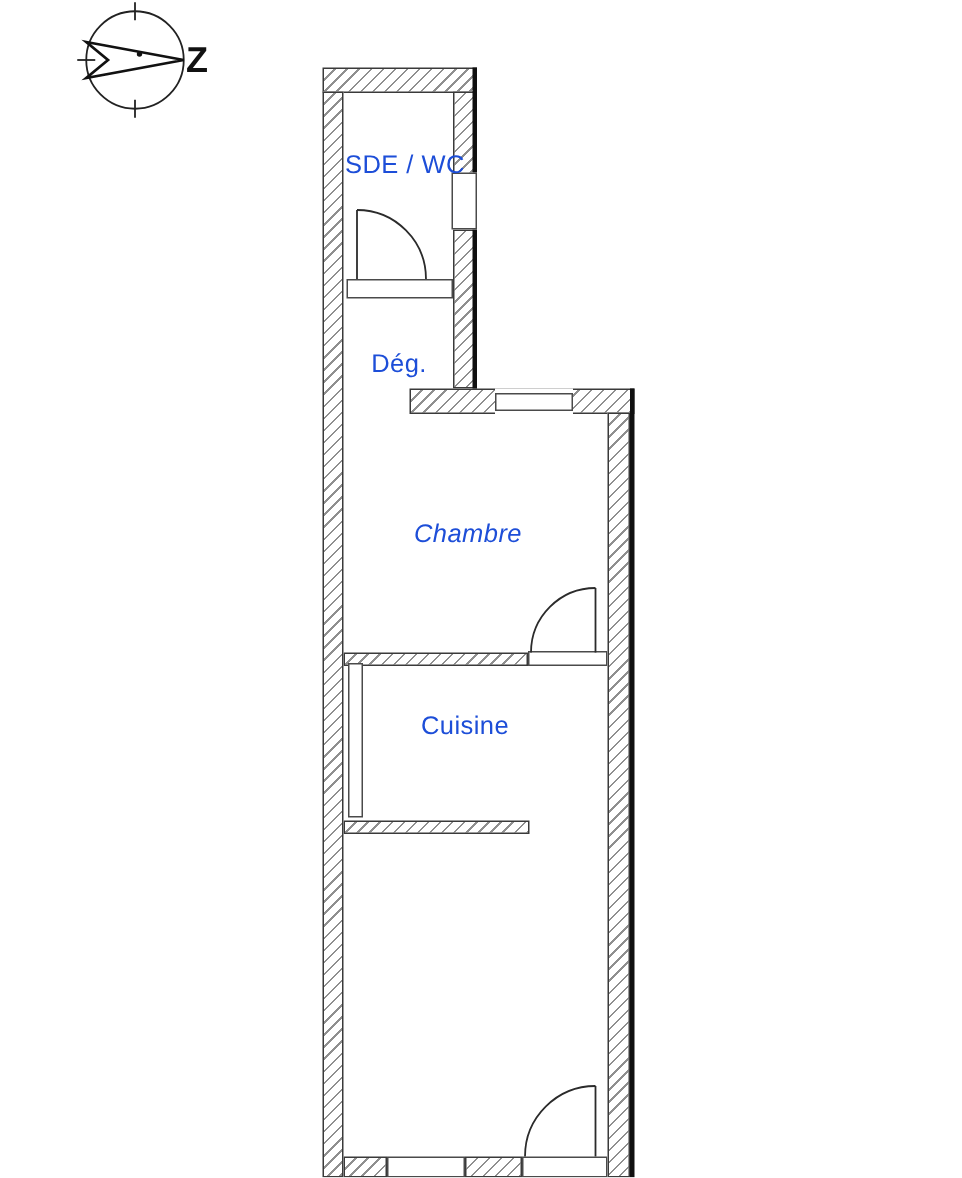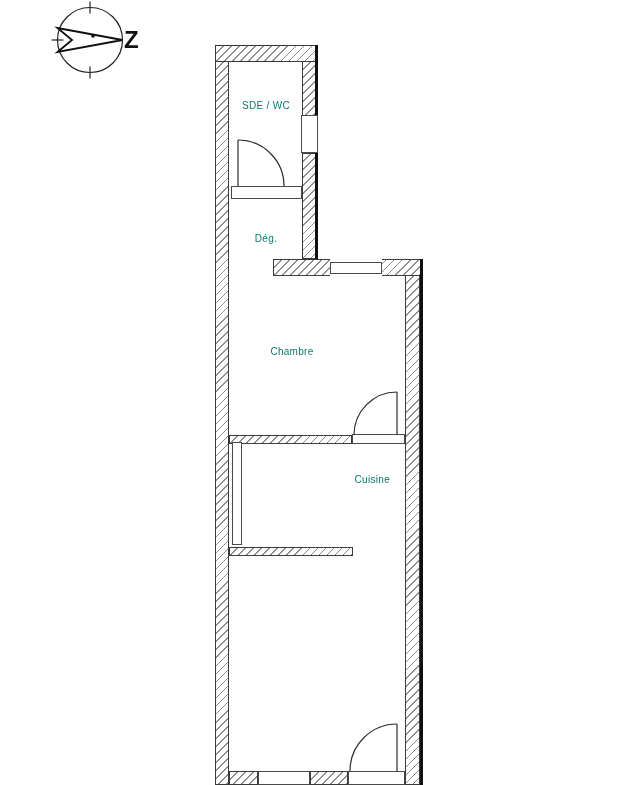--- a/index.html
+++ b/index.html
@@ -32,23 +32,23 @@
     border:1px solid #4a4a4a;
     z-index:3;
   }
   .eraser{
     position:absolute;
     background:#ffffff;
     z-index:3;
   }
   .room-label{
     position:absolute;
-    font-size:10px;
+    font-size:17px;
     letter-spacing:0.3px;
-    color:#0f766e;
+    color:#1d4ed8;
     text-align:center;
     white-space:nowrap;
     z-index:5;
   }
   #doors-overlay{
     position:absolute;
     left:0;top:0;
     z-index:4;
     pointer-events:none;
   }
@@ -106,16 +106,16 @@
       <path d="M397,392 A43,43 0 0 0 354,435"></path>
     </g>
     <g fill="none" stroke="#2b2b2b" stroke-width="1.2">
       <path d="M397,724 L397,771"></path>
       <path d="M397,724 A47,47 0 0 0 350,771"></path>
     </g>
   </svg>
 
   <div class="room-label" style="left:230px;top:100px;width:72px;">SDE / WC</div>
   <div class="room-label" style="left:230px;top:217px;width:72px;margin-top:16px;">Dég.</div>
-  <div class="room-label" style="left:212px;top:346px;width:160px;">Chambre</div>
-  <div class="room-label" style="left:230px;top:474px;width:160px;text-align:right;">Cuisine</div>
+  <div class="room-label" style="left:232px;top:346px;width:160px;font-style:italic;">Chambre</div>
+  <div class="room-label" style="left:230px;top:474px;width:160px;">Cuisine</div>
 
 </div>
 
 </body></html>

